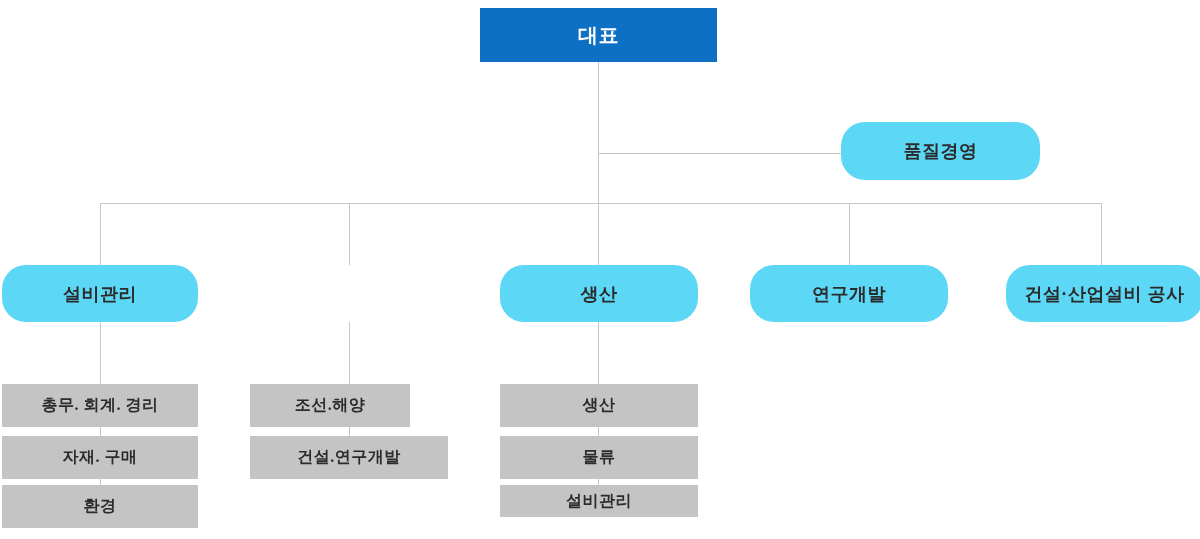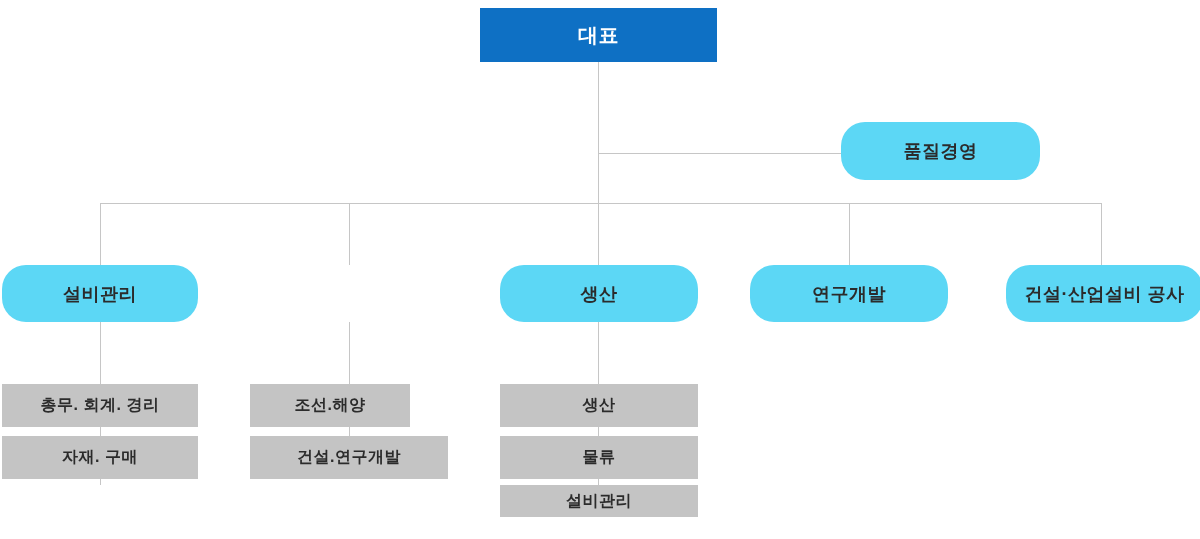--- a/index.html
+++ b/index.html
@@ -47,20 +47,21 @@
   .box.dept {
     background: var(--dept-bg);
     color: var(--text-dark);
     font-size: 18px;
     border-radius: 24px;
   }
   .box.sub {
     background: var(--sub-bg);
     color: var(--text-dark);
     font-size: 16px;
+    font-family: Liberation Serif, serif;
   }
 </style>
 </head>
 <body>
 
 <div class="canvas">
 
   <div class="line v" style="left:598px; top:62px; height:141px"></div>
   <div class="line h" style="left:598px; top:153px; width:244px"></div>
   <div class="line h" style="left:100px; top:203px; width:1002px"></div>
@@ -79,20 +80,21 @@
 
   <div class="box dept" style="left:841px; top:122px; width:199px; height:58px">품질경영</div>
 
   <div class="box dept" style="left:2px; top:265px; width:196px; height:57px">설비관리</div>
   <div class="box dept" style="left:500px; top:265px; width:198px; height:57px">생산</div>
   <div class="box dept" style="left:750px; top:265px; width:198px; height:57px">연구개발</div>
   <div class="box dept" style="left:1006px; top:265px; width:197px; height:57px">건설·산업설비 공사</div>
 
   <div class="box sub" style="left:2px; top:384px; width:196px; height:43px">총무. 회계. 경리</div>
   <div class="box sub" style="left:2px; top:436px; width:196px; height:43px">자재. 구매</div>
+  <div class="box sub" style="left:2px; top:485px; width:196px; height:43px">환경</div>
 
   <div class="box sub" style="left:250px; top:384px; width:160px; height:43px">조선.해양</div>
   <div class="box sub" style="left:250px; top:436px; width:198px; height:43px">건설.연구개발</div>
 
   <div class="box sub" style="left:500px; top:384px; width:198px; height:43px">생산</div>
   <div class="box sub" style="left:500px; top:436px; width:198px; height:43px">물류</div>
   <div class="box sub" style="left:500px; top:485px; width:198px; height:32px">설비관리</div>
 
 </div>
 

